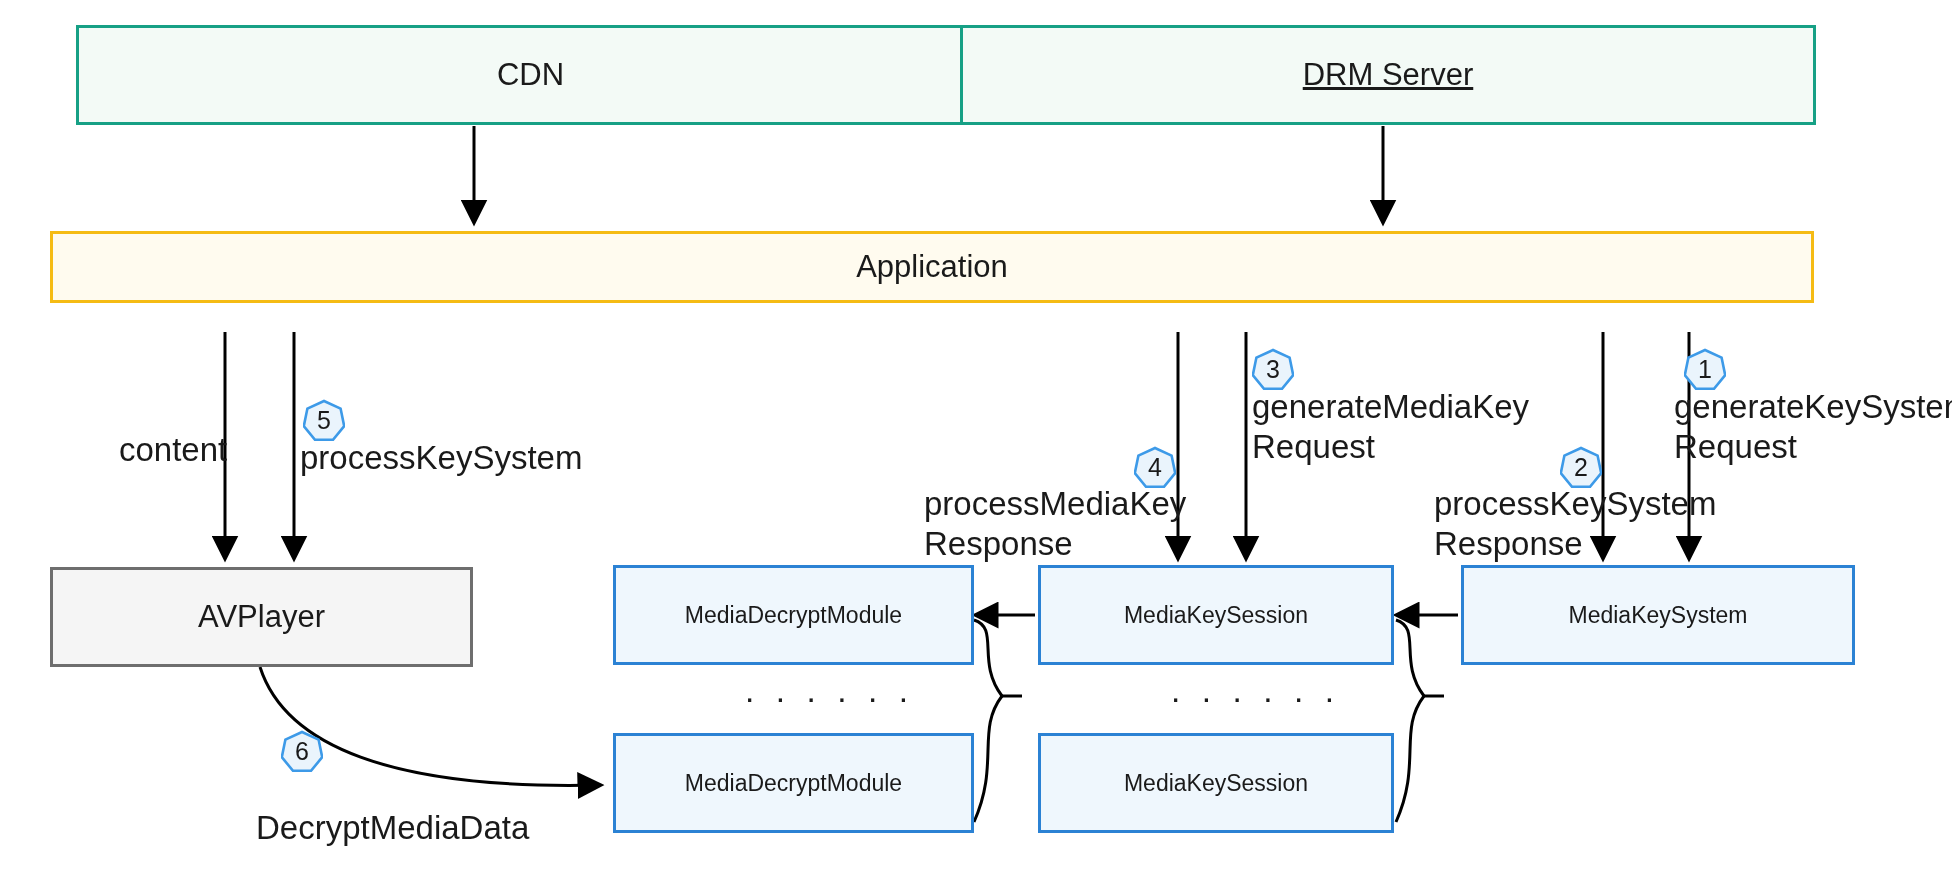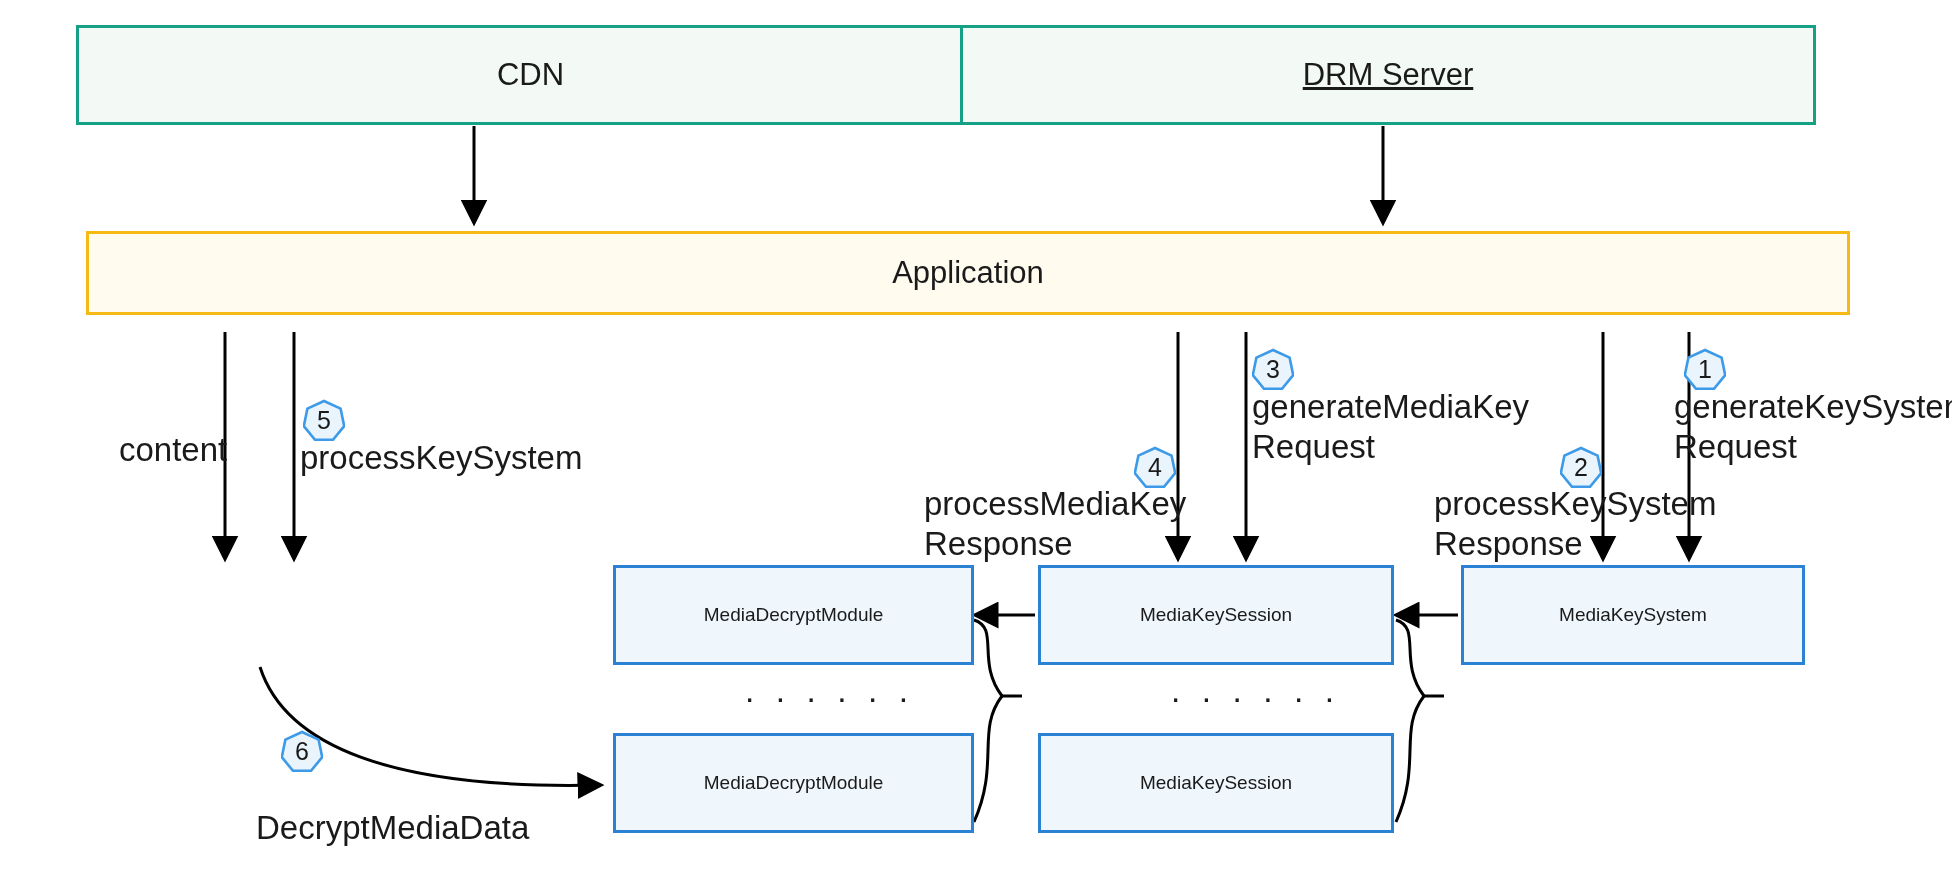--- a/index.html
+++ b/index.html
@@ -47,21 +47,21 @@
     font-size: 31px;
   }
   .node-player {
     background: #f5f5f5;
     border: 3px solid #6e6e6e;
     font-size: 31px;
   }
   .node-blue {
     background: #eff7fd;
     border: 3px solid #2b82d4;
-    font-size: 19px;
+    font-size: 23px;
   }
   .edge-label {
     position: absolute;
     font-size: 33px;
     color: #1a1a1a;
     line-height: 1.22;
     white-space: pre-line;
   }
   .badge {
     position: absolute;
@@ -159,42 +159,45 @@
   </svg>
 
   <div class="node node-external" style="left:48px; top:25px; width:909px; height:100px;margin-left:28px;">
     <span>CDN</span>
   </div>
 
   <div class="node node-external" style="left:960px; top:25px; width:856px; height:100px;text-decoration:underline;">
     <span>DRM Server</span>
   </div>
 
-  <div class="node node-app" style="left:50px; top:231px; width:1764px; height:84px;margin-left:36px;">
+  <div class="node node-app" style="left:50px; top:231px; width:1764px; height:72px;">
     <span>Application</span>
   </div>
 
+  <div class="node node-player" style="left:50px; top:567px; width:423px; height:100px;">
+    <span>AVPlayer</span>
+  </div>
 
   <div class="node node-blue" style="left:613px; top:565px; width:361px; height:100px;">
     <span>MediaDecryptModule</span>
   </div>
 
   <div class="node node-blue" style="left:613px; top:733px; width:361px; height:100px;">
     <span>MediaDecryptModule</span>
   </div>
 
   <div class="node node-blue" style="left:1038px; top:565px; width:356px; height:100px;">
     <span>MediaKeySession</span>
   </div>
 
   <div class="node node-blue" style="left:1038px; top:733px; width:356px; height:100px;">
     <span>MediaKeySession</span>
   </div>
 
-  <div class="node node-blue" style="left:1461px; top:565px; width:344px; height:100px;">
+  <div class="node node-blue" style="left:1461px; top:565px; width:394px; height:100px;">
     <span>MediaKeySystem</span>
   </div>
 
   <div class="dots" style="left:744px; top:680px;">· · · · · ·</div>
 
   <div class="dots" style="left:1170px; top:680px;">· · · · · ·</div>
 
   <div class="edge-label" style="left:119px; top:430px; width:96px;">content</div>
 
   <div class="edge-label" style="left:300px; top:438px;">processKeySystem</div>

